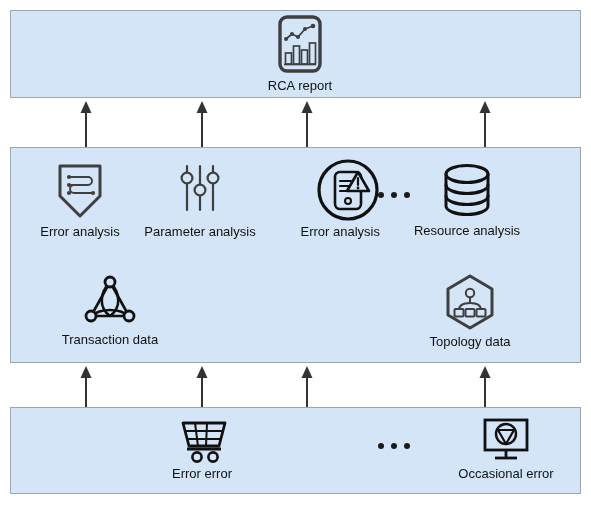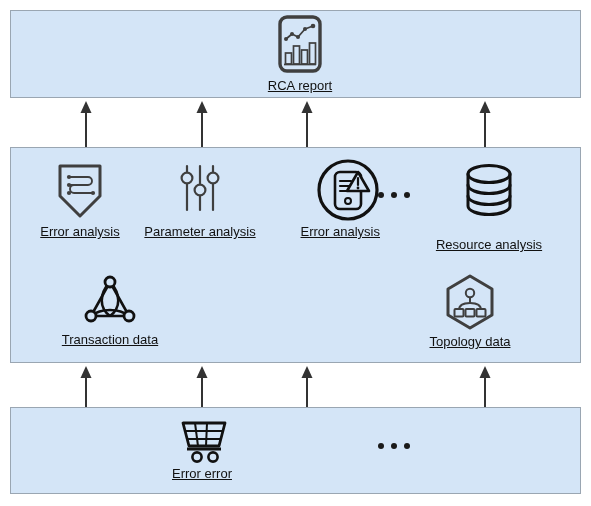--- a/index.html
+++ b/index.html
@@ -42,21 +42,20 @@
     display: block;
     line-height: 0;
   }
   .node .label {
     margin-top: 2px;
     font-size: 13px;
     line-height: 16px;
     white-space: nowrap;
     color: #111111;
     text-align: center;
-    text-decoration: underline;
   }
   .ellipsis {
     position: absolute;
     display: flex;
     gap: 7px;
     align-items: center;
   }
   .ellipsis i {
     display: block;
     width: 6px;
@@ -186,21 +185,21 @@
     </span>
     <span class="label">Error analysis</span>
   </div>
 
   <div class="ellipsis" style="left:378px; top:192px;">
     <i></i>
     <i></i>
     <i></i>
   </div>
 
-  <div class="node" style="left:429px; top:161px; width:120px;gap:14px;">
+  <div class="node" style="left:407px; top:161px; width:120px;">
     <span class="glyph">
       <svg width="58" height="60" viewBox="0 0 58 60">
         <g fill="none" stroke="#111111" stroke-width="3" stroke-linecap="round">
           <ellipse cx="29" cy="13" rx="21" ry="8.5"></ellipse>
           <path d="M8 13 V45 a21 8.5 0 0 0 42 0 V13"></path>
           <path d="M8 24 a21 8.5 0 0 0 42 0"></path>
           <path d="M8 35 a21 8.5 0 0 0 42 0"></path>
         </g>
       </svg>
     </span>
@@ -264,14 +263,26 @@
     <span class="label">Error error</span>
   </div>
 
 
   <div class="ellipsis" style="left:378px; top:443px;">
     <i></i>
     <i></i>
     <i></i>
   </div>
 
+  <div class="node" style="left:441px; top:416px; width:130px;">
+    <span class="glyph">
+      <svg width="62" height="48" viewBox="0 0 62 48">
+        <rect x="10" y="4" width="42" height="30" fill="none" stroke="#111111" stroke-width="2.8"></rect>
+        <circle cx="31" cy="18" r="10" fill="none" stroke="#111111" stroke-width="2.4"></circle>
+        <path d="M23 14 H39 L31 28 Z" fill="none" stroke="#111111" stroke-width="2.2" stroke-linejoin="round"></path>
+        <line x1="31" y1="34" x2="31" y2="42" stroke="#111111" stroke-width="2.8"></line>
+        <line x1="20" y1="42" x2="42" y2="42" stroke="#111111" stroke-width="2.8"></line>
+      </svg>
+    </span>
+    <span class="label">Occasional error</span>
+  </div>
 
 </div>
 
 </body></html>

